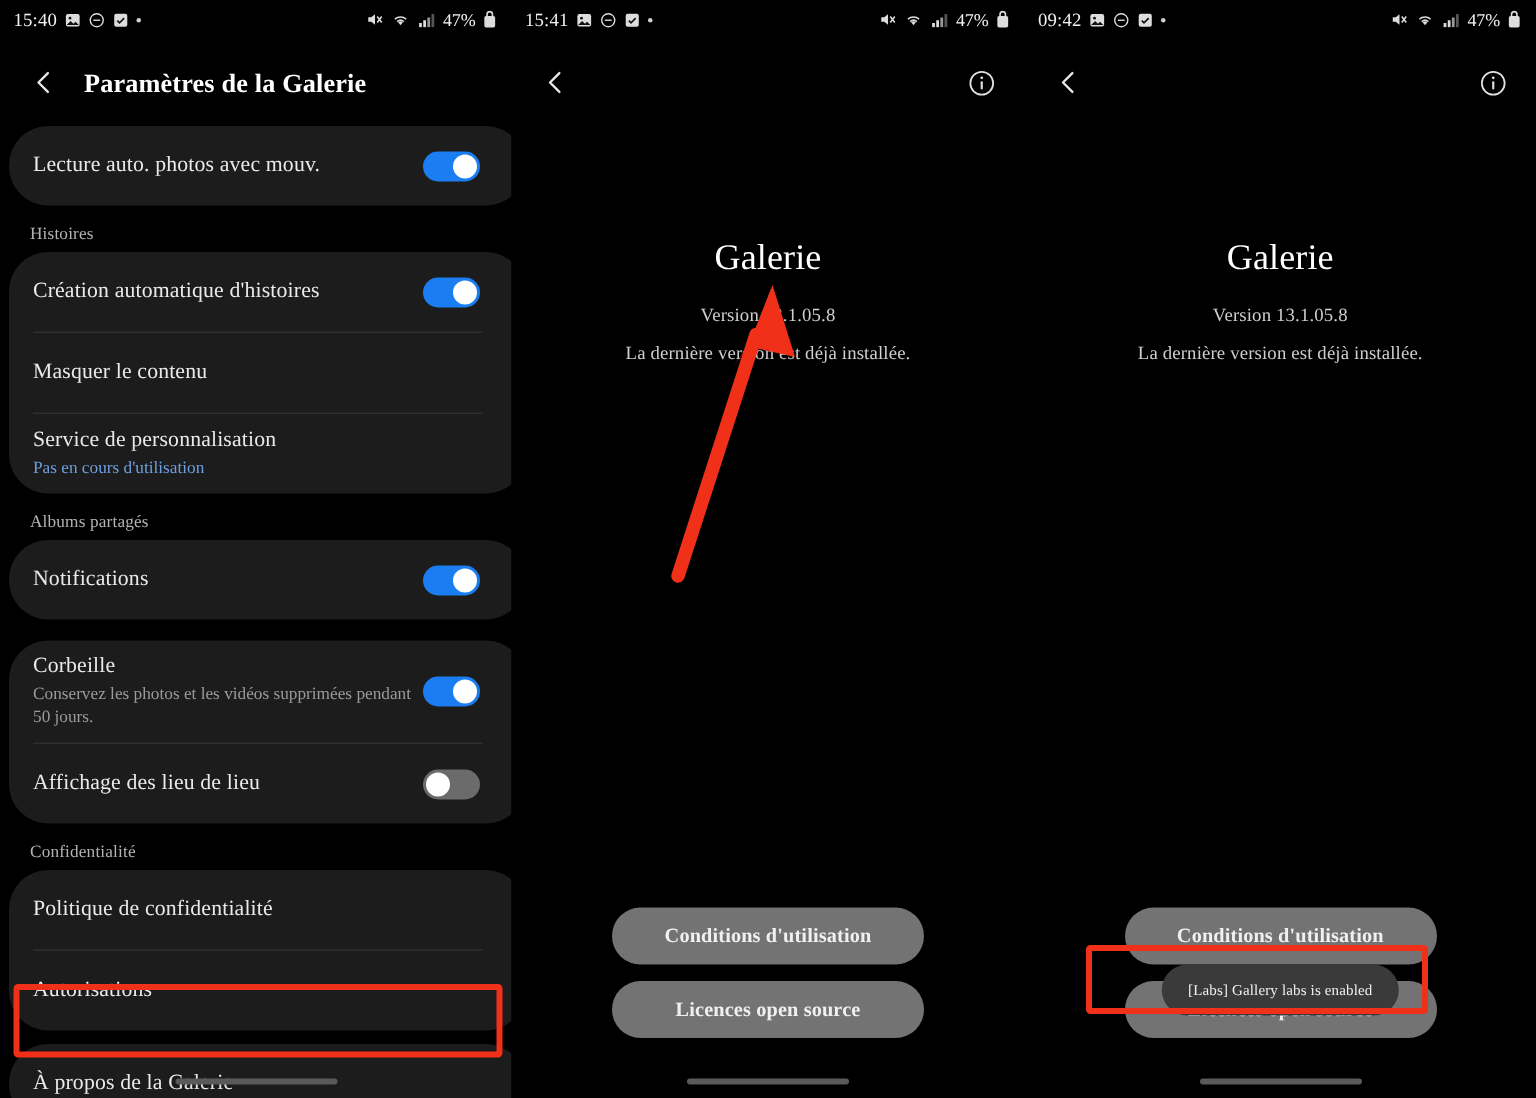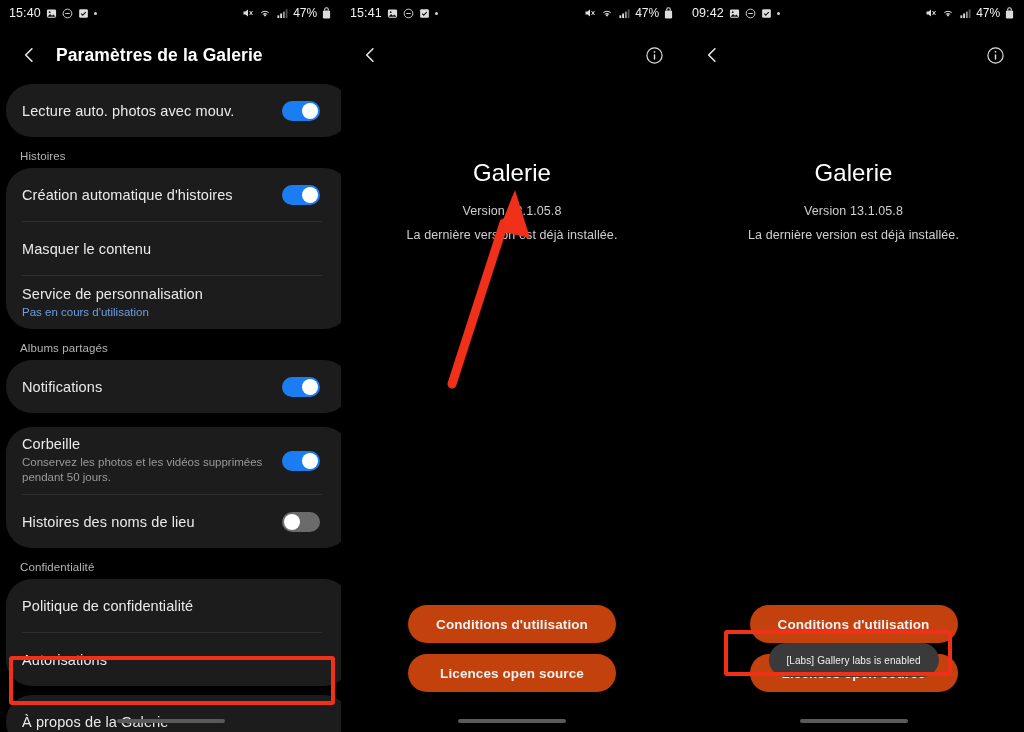--- a/index.html
+++ b/index.html
@@ -2,21 +2,21 @@
 <html><head>
 <meta charset="utf-8">
 <style>
   * { box-sizing: border-box; margin: 0; padding: 0; }
   html, body {
     width: 1024px; height: 732px;
     background: #000;
     font-family: "Liberation Sans", sans-serif;
     overflow: hidden;
   }
-  .screens { display: flex; width: 876px; height: 732px; }
+  .screens { display: flex; width: 876px; height: 732px; font-family: Liberation Serif, serif; }
   .panel {
     position: relative;
     width: 341px; height: 732px;
     background: #000;
     overflow: hidden;
     flex: 0 0 auto;
   }
   .panel.p2 { width: 342px; }
   .panel.p3 { width: 341px; }
 
@@ -125,21 +125,21 @@
   }
   .about-latest {
     color: #cfcfcf; font-size: 12.5px; margin-top: 10px; letter-spacing: .1px;
   }
   .about-buttons {
     position: absolute; left: 0; right: 0; bottom: 40px;
     display: flex; flex-direction: column; align-items: center; gap: 11px;
   }
   .pill {
     width: 208px; height: 38px;
-    background: #c2410c;
+    background: #737373;
     border-radius: 19px;
     color: #f0f0f0;
     font-size: 13.5px; font-weight: 700;
     display: flex; align-items: center; justify-content: center;
     letter-spacing: .1px;
   }
 
   
   .toast {
     position: absolute;
@@ -305,21 +305,21 @@
             <div class="label">Corbeille</div>
             <div class="sub">Conservez les photos et les vidéos supprimées pendant 50 jours.</div>
           </div>
           <div class="toggle on">
               <span class="knob"></span>
             </div>
         </div>
         <div class="divider"></div>
         <div class="row">
           <div class="txt">
-            <div class="label">Histoires des noms de lieu</div>
+            <div class="label">Affichage des lieu de lieu</div>
           </div>
           <div class="toggle off">
               <span class="knob"></span>
             </div>
         </div>
       </div>
 
       <div class="sect-label">Confidentialité</div>
       <div class="card">
         <div class="row">

